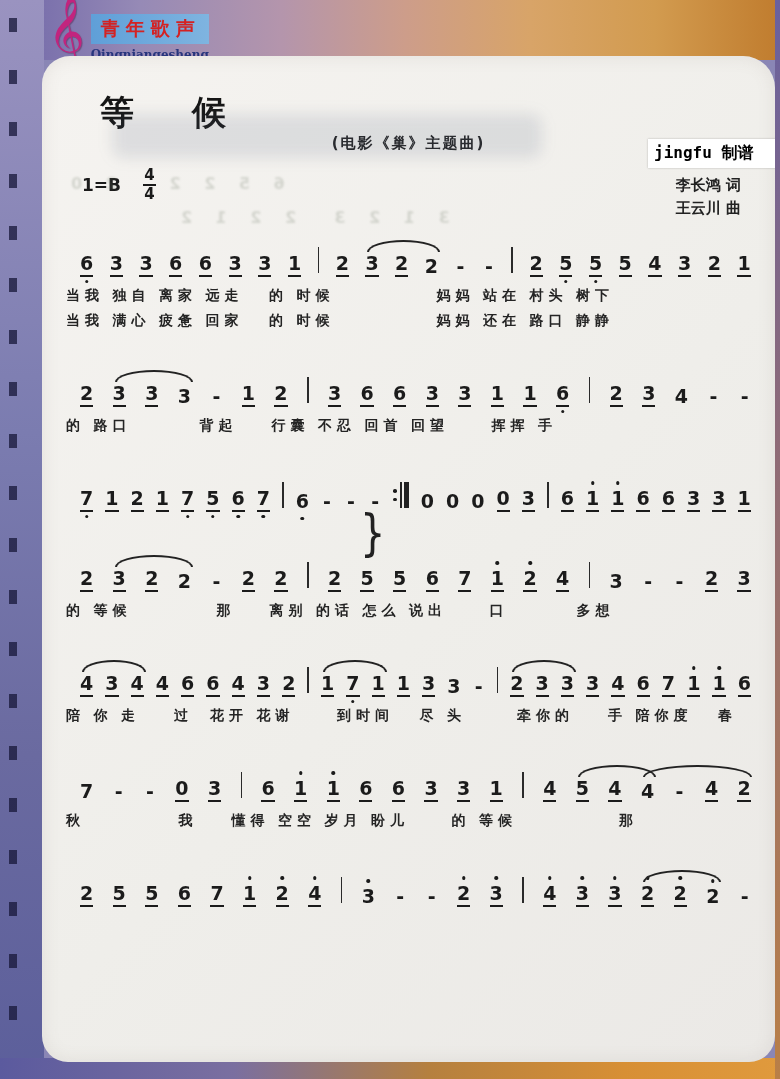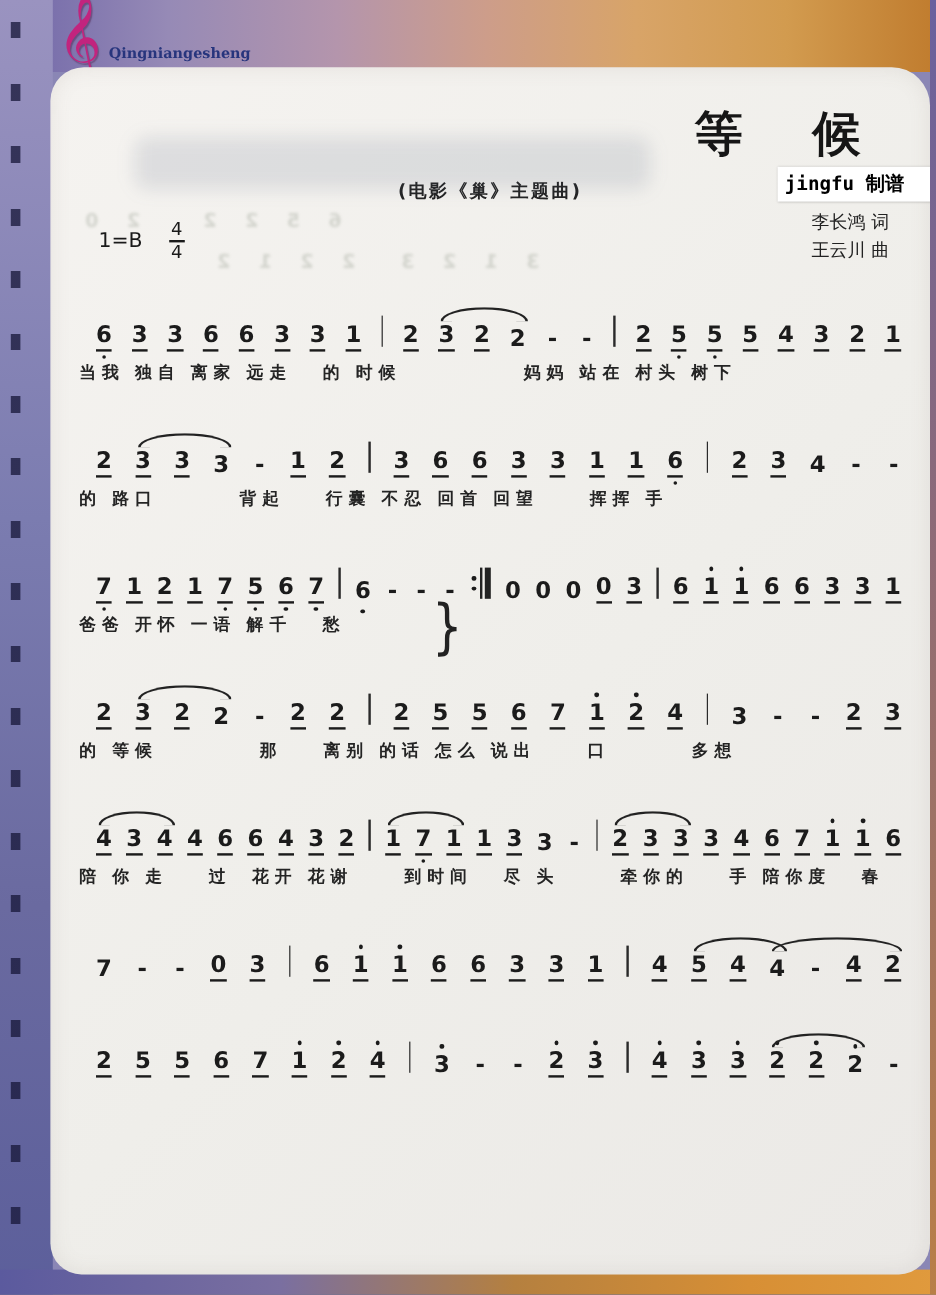--- a/index.html
+++ b/index.html
@@ -30,30 +30,30 @@
     border-radius:28px 32px 26px 26px;box-shadow:inset 0 0 18px rgba(120,110,100,.12);}
   .sheet-inner{position:relative;width:100%;height:100%;overflow:hidden;border-radius:inherit;}
   
   .ghost-smudge{position:absolute;left:70px;top:58px;width:430px;height:44px;border-radius:12px;
     background:rgba(88,98,128,.14);filter:blur(7px);}
   .ghost-line{position:absolute;color:#76806f;opacity:.25;filter:blur(1.2px);
     font-weight:bold;font-size:16px;letter-spacing:9px;transform:scaleX(-1);white-space:pre;}
   .ghost-a{left:20px;top:118px;}
   .ghost-b{left:130px;top:152px;}
   
-  .title{margin:34px 0 16px;text-align:right;font-size:40px;font-weight:bold;color:#161616;
+  .title{margin:34px 0 0;text-align:left;font-size:34px;font-weight:bold;color:#161616;
     letter-spacing:58px;padding-left:58px;line-height:44px;}
   .subtitle{text-align:center;font-size:15px;font-weight:bold;color:#222;letter-spacing:2px;}
   .credits{position:absolute;right:34px;top:118px;text-align:right;font-size:15px;
-    font-weight:normal;color:#222;line-height:23px;}
+    font-weight:bold;color:#222;line-height:23px;}
   .credit-box{position:absolute;left:606px;top:83px;width:130px;height:29px;background:#ffffff;
     color:#000;font-family:"DejaVu Sans Mono",monospace;font-size:16px;font-weight:bold;
     display:flex;align-items:center;padding-left:6px;box-shadow:0 0 2px rgba(0,0,0,.25);}
   .keyrow{margin:14px 0 0 40px;display:flex;align-items:center;font-size:17px;
-    font-weight:normal;color:#1a1a1a;height:36px;}
+    font-weight:bold;color:#1a1a1a;height:36px;}
   .ts{display:inline-flex;flex-direction:column;align-items:center;margin-left:22px;
     font-size:15px;line-height:15px;}
   .ts-line{width:13px;height:1.6px;background:#1a1a1a;margin:1px 0;}
   
   .systems{margin-top:10px;}
   .system{position:relative;margin-top:34px;}
   .notes-row{position:relative;height:40px;display:flex;align-items:flex-end;
     justify-content:space-between;padding:0 24px 6px 38px;}
   .note{position:relative;display:inline-block;min-width:12px;text-align:center;
     font-size:19px;font-weight:bold;color:#1b1b1b;line-height:21px;}
@@ -82,21 +82,21 @@
   <div class="bg-top"></div>
   <div class="bg-left">
     <div class="stitches"></div>
   </div>
   <div class="bg-bottom"></div>
   <div class="bg-right"></div>
 
   <div class="logo">
     <span class="clef">𝄞</span>
     <span class="logo-text">
-      <br>
+      <span class="logo-cn">青年歌声</span><br>
       <span class="logo-py">Qingniangesheng</span>
     </span>
   </div>
 
   <div class="sheet">
     <div class="sheet-inner">
       <div class="ghost-smudge"></div>
       <div class="ghost-line ghost-a">6 5 2 2   2 0</div>
       <div class="ghost-line ghost-b">3 1 2 3  2 2 1 2</div>
 
@@ -142,20 +142,21 @@
               <span class="note u lo">5</span>
               <span class="note u lo">5</span>
               <span class="note u">5</span>
               <span class="note u">4</span>
               <span class="note u">3</span>
               <span class="note u">2</span>
               <span class="note u">1</span>
               <div class="slur" style="left: 325px; width: 69px;"></div>
             </div>
             <div class="lyric">当我 独自 离家 远走   的 时候            妈妈 站在 村头 树下</div>
+            <div class="lyric">当我 满心 疲惫 回家   的 时候            妈妈 还在 路口 静静</div>
           </div>
           <div class="system">
             <div class="notes-row">
               <span class="note u">2</span>
               <span class="note u">3</span>
               <span class="note u">3</span>
               <span class="note">3</span>
               <span class="note">-</span>
               <span class="note u">1</span>
               <span class="note u">2</span>
@@ -209,21 +210,20 @@
               <span class="bar"></span>
               <span class="note u">6</span>
               <span class="note u hi">1</span>
               <span class="note u hi">1</span>
               <span class="note u">6</span>
               <span class="note u">6</span>
               <span class="note u">3</span>
               <span class="note u">3</span>
               <span class="note u">1</span>
             </div>
-            <div class="lyric">爸爸 开怀 一语 解千   愁</div>
             <span class="brace">}</span>
           </div>
           <div class="system">
             <div class="notes-row">
               <span class="note u">2</span>
               <span class="note u">3</span>
               <span class="note u">2</span>
               <span class="note">2</span>
               <span class="note">-</span>
               <span class="note u">2</span>
@@ -303,20 +303,21 @@
               <span class="note u">4</span>
               <span class="note u">5</span>
               <span class="note u">4</span>
               <span class="note">4</span>
               <span class="note">-</span>
               <span class="note u">4</span>
               <span class="note u">2</span>
               <div class="slur" style="left: 536px; width: 74px;"></div>
               <div class="slur" style="left: 601px; width: 105px;"></div>
             </div>
+            <div class="lyric">秋           我    懂得 空空 岁月 盼儿     的 等候            那</div>
           </div>
           <div class="system">
             <div class="notes-row">
               <span class="note u">2</span>
               <span class="note u">5</span>
               <span class="note u">5</span>
               <span class="note u">6</span>
               <span class="note u">7</span>
               <span class="note u hi">1</span>
               <span class="note u hi">2</span>

